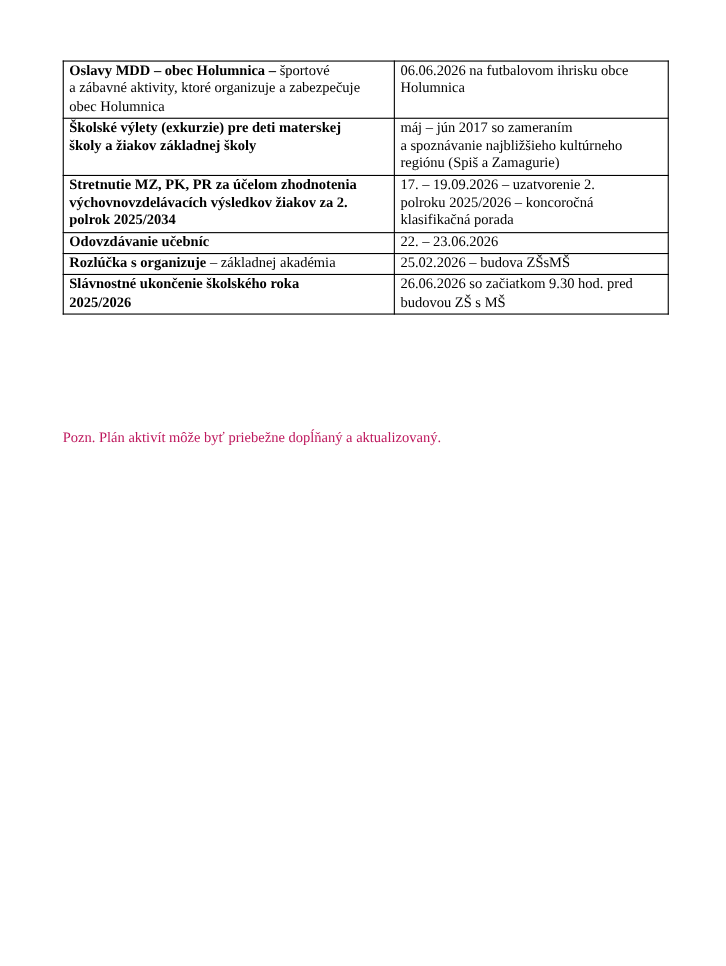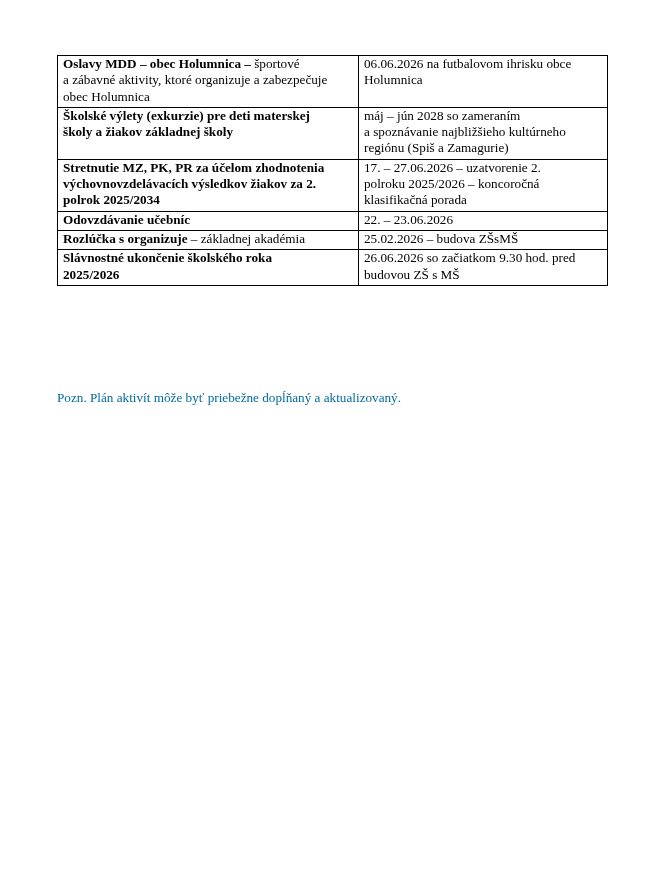--- a/index.html
+++ b/index.html
@@ -41,21 +41,21 @@
   }
   .col-activity { width: 301px; }
   .col-schedule { width: 249px; }
   .b { font-weight: bold; }
   .note {
     position: absolute;
     left: 57px;
     top: 390px;
     font-size: 13.2px;
     line-height: 16.3px;
-    color: #0369a1;
+    color: #be185d;
   }
 </style>
 </head>
 <body>
 
 <div class="page">
 
   <table class="activities">
     <colgroup>
       <col class="col-activity">
@@ -65,29 +65,29 @@
         <tr>
           <td><span class="b">Oslavy MDD – obec Holumnica – </span><span>športové
 a zábavné aktivity, ktoré organizuje a zabezpečuje
 obec Holumnica</span></td>
           <td>06.06.2026 na futbalovom ihrisku obce
 Holumnica</td>
         </tr>
         <tr>
           <td><span class="b">Školské výlety (exkurzie) pre deti materskej
 školy a žiakov základnej školy</span></td>
-          <td>máj – jún 2028 so zameraním
+          <td>máj – jún 2017 so zameraním
 a spoznávanie najbližšieho kultúrneho
 regiónu (Spiš a Zamagurie)</td>
         </tr>
         <tr>
           <td><span class="b">Stretnutie MZ, PK, PR za účelom zhodnotenia
 výchovnovzdelávacích výsledkov žiakov za 2.
 polrok 2025/2034</span></td>
-          <td>17. – 27.06.2026 – uzatvorenie 2.
+          <td>17. – 19.09.2026 – uzatvorenie 2.
 polroku 2025/2026 – koncoročná
 klasifikačná porada</td>
         </tr>
         <tr>
           <td><span class="b">Odovzdávanie učebníc</span></td>
           <td>22. – 23.06.2026</td>
         </tr>
         <tr>
           <td><span class="b">Rozlúčka s organizuje</span><span> – základnej akadémia</span></td>
           <td>25.02.2026 – budova ZŠsMŠ</td>

